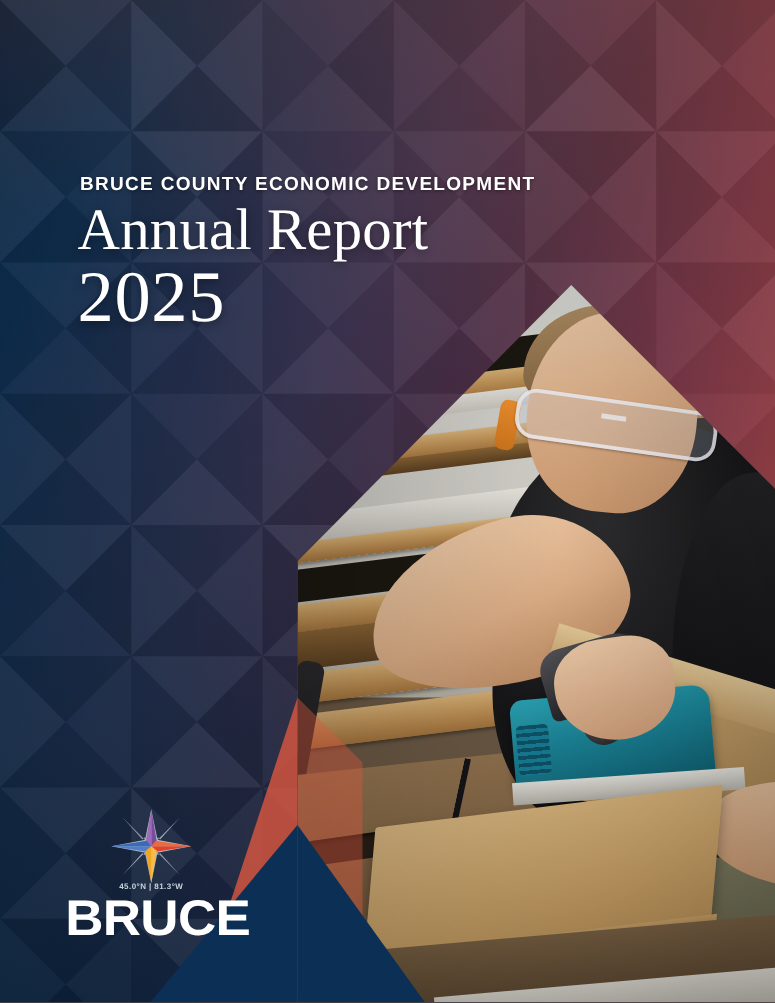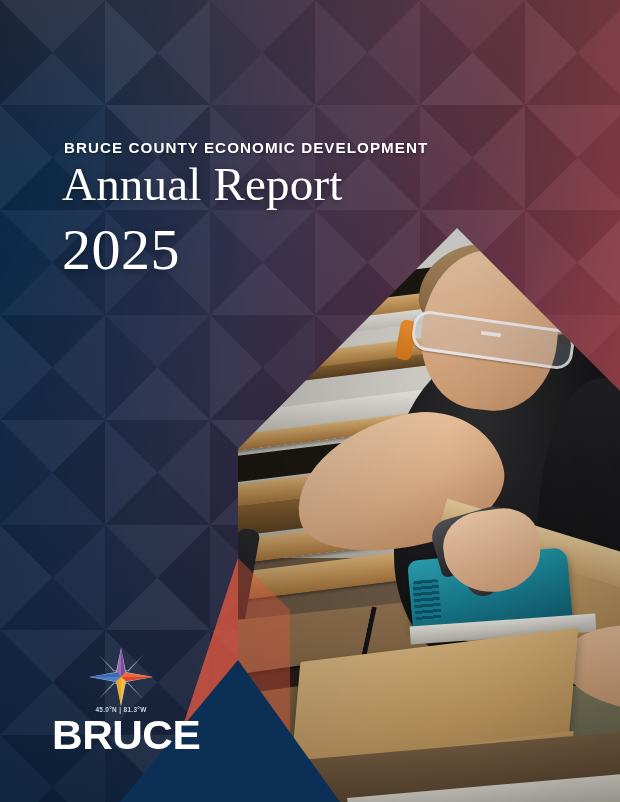--- a/index.html
+++ b/index.html
@@ -267,21 +267,21 @@
     font-size: 47px;
     line-height: 1.04;
     font-weight: 400;
     color: #ffffff;
     letter-spacing: 0.2px;
     text-shadow: 0 2px 7px rgba(0,0,0,.38);
     white-space: nowrap;
   }
   .title-year {
     position: absolute;
-    left: 62px; top: 216px;
+    left: 62px; top: 204px;
     font-family: "Liberation Serif", "DejaVu Serif", serif;
     font-size: 58px;
     font-weight: 400;
     color: #ffffff;
     letter-spacing: 0.5px;
     text-shadow: 0 2px 7px rgba(0,0,0,.38);
     white-space: nowrap;
   }
 
   

